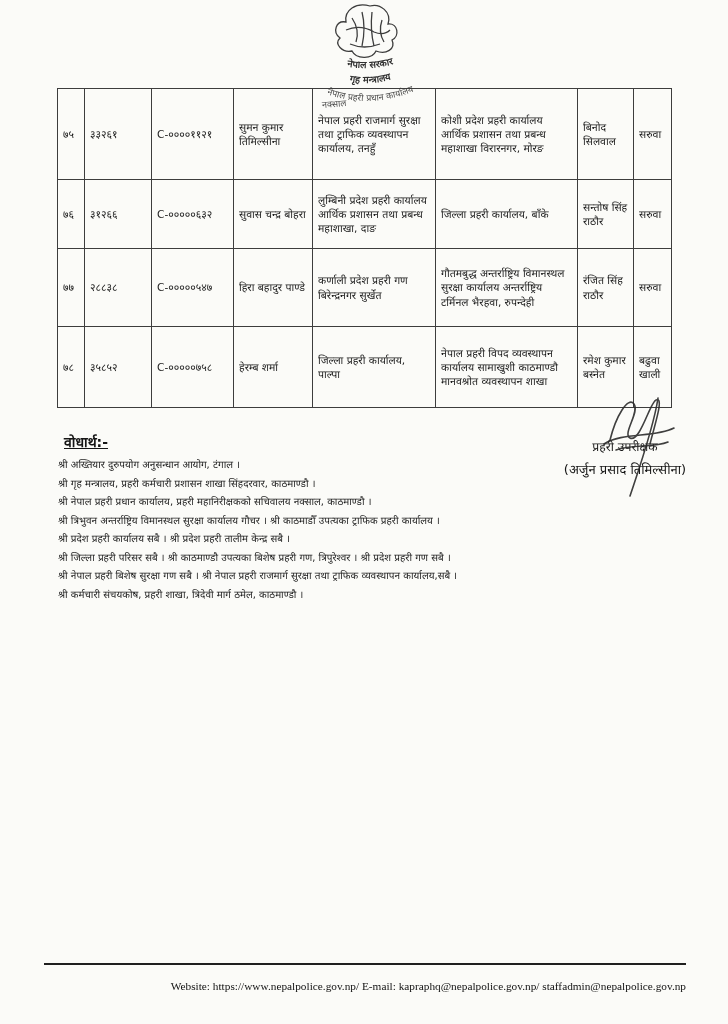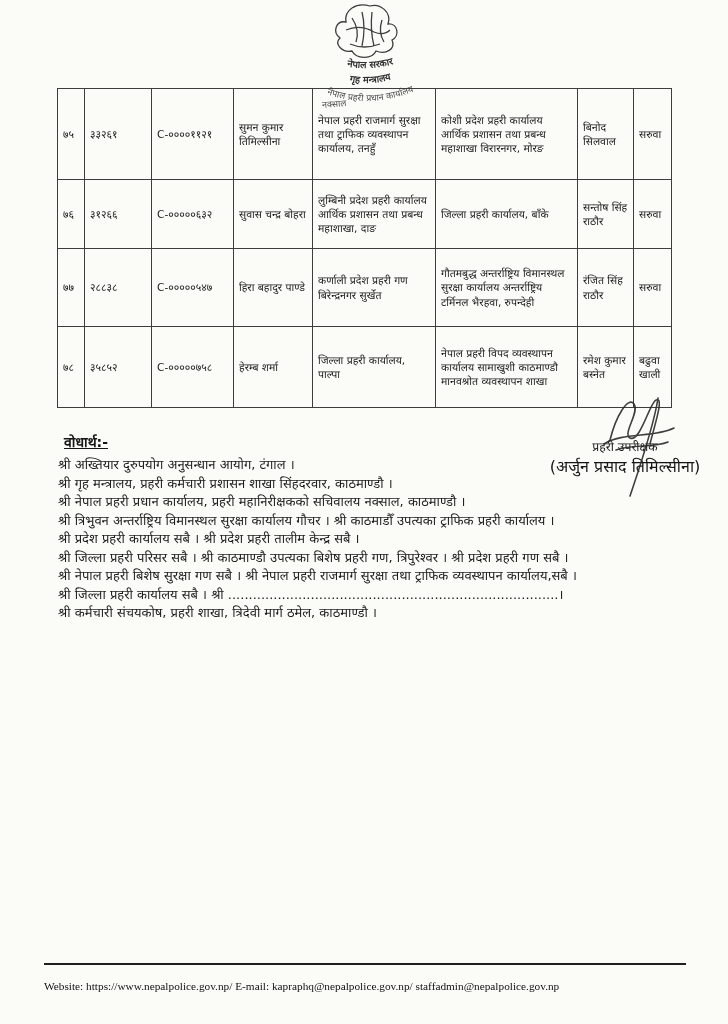--- a/index.html
+++ b/index.html
@@ -31,32 +31,32 @@
   tr.r1 td{height:64px;}
   tr.r2 td{height:73px;}
   tr.r3 td{height:76px;}
 
   
   .bodhartha{position:absolute;left:58px;top:432px;width:665px;}
   .bodhartha-heading{
     font-size:14px;font-weight:bold;text-decoration:underline;
     margin:0 0 5px 6px;color:#151515;
   }
-  .bodhartha-item{font-size:13px;line-height:18.5px;color:#1d1d1d;white-space:nowrap;}
+  .bodhartha-item{font-size:10px;line-height:18.5px;color:#1d1d1d;white-space:nowrap;}
 
   
   .signatory{position:absolute;left:530px;top:438px;width:190px;text-align:center;z-index:4;}
   .sig-title{font-size:12.2px;color:#161616;}
-  .sig-name{font-size:16px;color:#161616;}
+  .sig-name{font-size:13px;color:#161616;margin-top:5px;}
   .signature-svg{position:absolute;left:66px;top:-46px;width:100px;height:110px;pointer-events:none;}
 
   
   .footer{
     position:absolute;left:44px;top:963px;width:642px;
-    border-top:2.5px solid #1f1f1f;padding-top:10px;text-align:left;
+    border-top:2.5px solid #1f1f1f;padding-top:10px;text-align:right;
   }
   .footer-text{font-size:11.3px;font-family:"Liberation Serif","DejaVu Serif",serif;color:#111;}
 </style>
 </head>
 <body>
 
 <div class="page">
 
   <svg class="emblem" viewBox="0 0 140 120">
     <defs>
@@ -152,21 +152,20 @@
 
   <div class="bodhartha">
     <div class="bodhartha-heading">वोधार्थ:-</div>
     <div class="bodhartha-item">श्री अख्तियार दुरुपयोग अनुसन्धान आयोग, टंगाल ।</div>
     <div class="bodhartha-item">श्री गृह मन्त्रालय, प्रहरी कर्मचारी प्रशासन शाखा सिंहदरवार, काठमाण्डौ ।</div>
     <div class="bodhartha-item">श्री नेपाल प्रहरी प्रधान कार्यालय, प्रहरी महानिरीक्षकको सचिवालय नक्साल, काठमाण्डौ ।</div>
     <div class="bodhartha-item">श्री त्रिभुवन अन्तर्राष्ट्रिय विमानस्थल सुरक्षा कार्यालय गौचर । श्री काठमाडौँ उपत्यका ट्राफिक प्रहरी कार्यालय ।</div>
     <div class="bodhartha-item">श्री प्रदेश प्रहरी कार्यालय सबै  । श्री प्रदेश प्रहरी तालीम केन्द्र सबै ।</div>
     <div class="bodhartha-item">श्री जिल्ला प्रहरी परिसर सबै  । श्री काठमाण्डौ उपत्यका बिशेष प्रहरी गण, त्रिपुरेश्वर । श्री प्रदेश प्रहरी गण सबै ।</div>
     <div class="bodhartha-item">श्री नेपाल प्रहरी बिशेष सुरक्षा गण सबै । श्री नेपाल प्रहरी राजमार्ग सुरक्षा तथा ट्राफिक व्यवस्थापन कार्यालय,सबै ।</div>
-    <div class="bodhartha-item">श्री जिल्ला प्रहरी कार्यालय सबै  । श्री ................................................................................।</div>
     <div class="bodhartha-item">श्री कर्मचारी संचयकोष, प्रहरी शाखा, त्रिदेवी मार्ग ठमेल, काठमाण्डौ ।</div>
   </div>
 
   <div class="footer">
     <span class="footer-text">Website: https://www.nepalpolice.gov.np/ E-mail: kapraphq@nepalpolice.gov.np/ staffadmin@nepalpolice.gov.np</span>
   </div>
 
 </div>
 
 </body></html>

